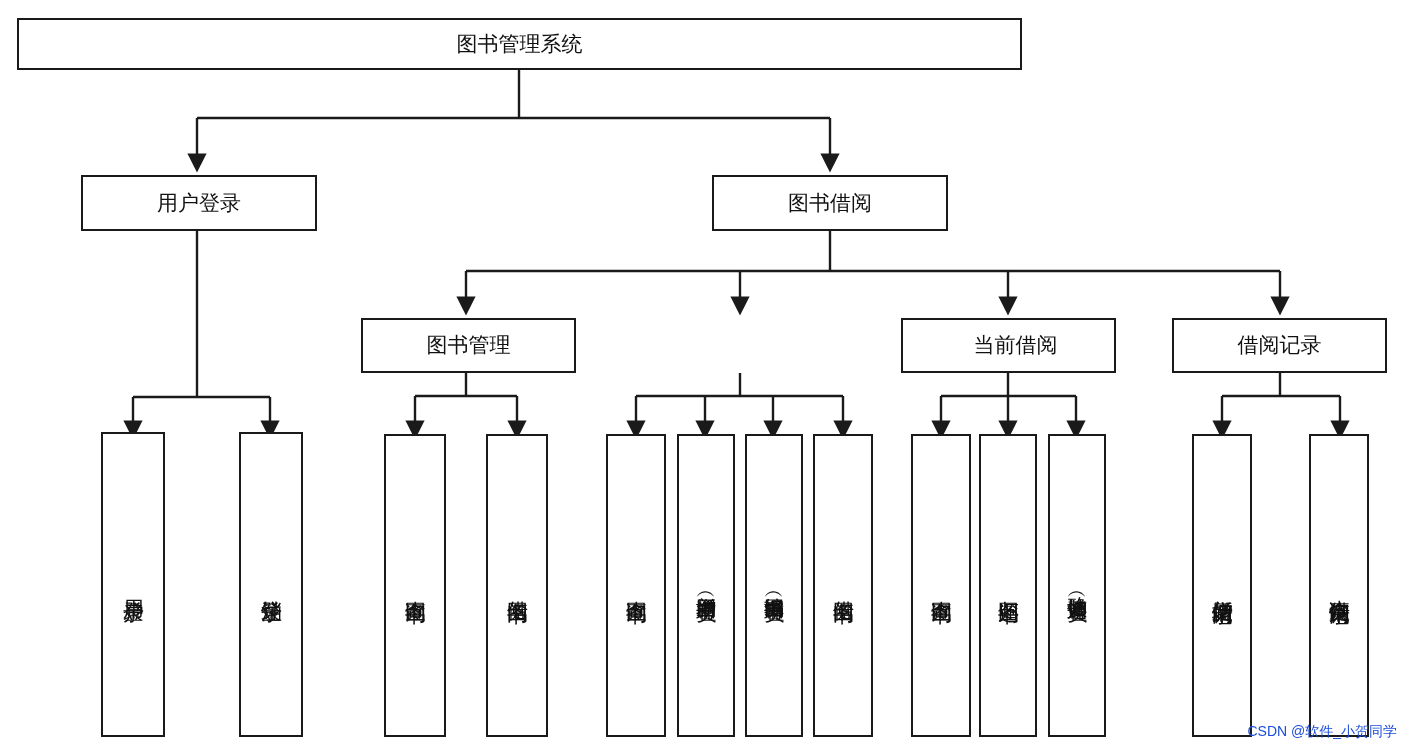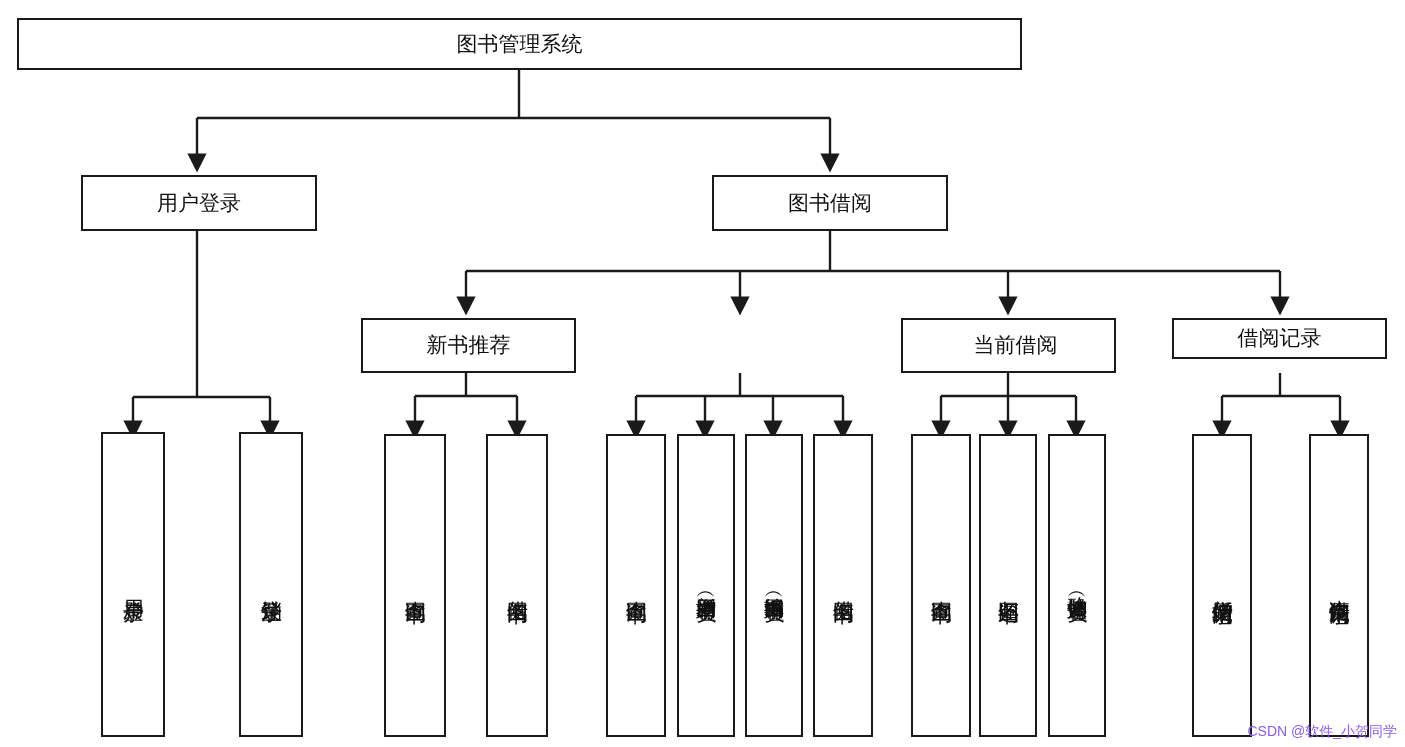--- a/index.html
+++ b/index.html
@@ -54,21 +54,21 @@
     letter-spacing: 1px;
   }
   .v-node.narrow .node-label {
     font-size: 20px;
   }
   .watermark {
     position: absolute;
     right: 8px;
     bottom: 6px;
     font-size: 14px;
-    color: #8b5cf6;
+    color: #1d4ed8;
     white-space: nowrap;
   }
 </style>
 </head>
 <body>
 
 <div id="canvas">
 
   <svg class="lines" viewBox="0 0 1405 747">
     <defs>
@@ -126,29 +126,29 @@
 
   <div class="node h-node" style="left:81px; top:175px; width:236px; height:56px;">
     <span class="node-label">用户登录</span>
   </div>
 
   <div class="node h-node" style="left:712px; top:175px; width:236px; height:56px;">
     <span class="node-label">图书借阅</span>
   </div>
 
   <div class="node h-node" style="left:361px; top:318px; width:215px; height:55px;">
-    <span class="node-label">新书推荐</span>
+    <span class="node-label">图书管理</span>
   </div>
 
 
   <div class="node h-node" style="left:901px; top:318px; width:215px; height:55px;padding-left:14px;">
     <span class="node-label">当前借阅</span>
   </div>
 
-  <div class="node h-node" style="left:1172px; top:318px; width:215px; height:41px;">
+  <div class="node h-node" style="left:1172px; top:318px; width:215px; height:55px;">
     <span class="node-label">借阅记录</span>
   </div>
 
   <div class="node v-node" style="left:101px; top:432px; width:64px; height:305px;">
     <span class="node-label">用户登录</span>
   </div>
 
   <div class="node v-node" style="left:239px; top:432px; width:64px; height:305px;">
     <span class="node-label">注销登录</span>
   </div>

